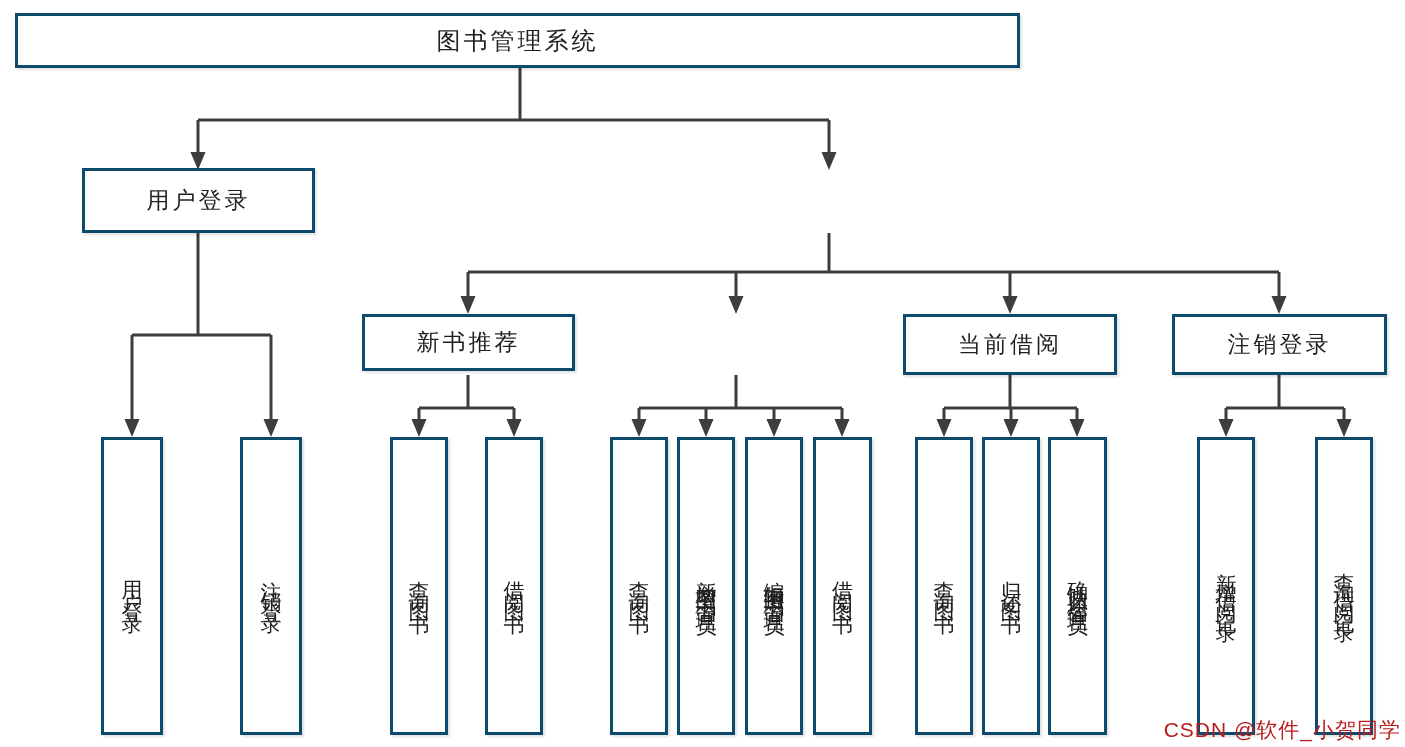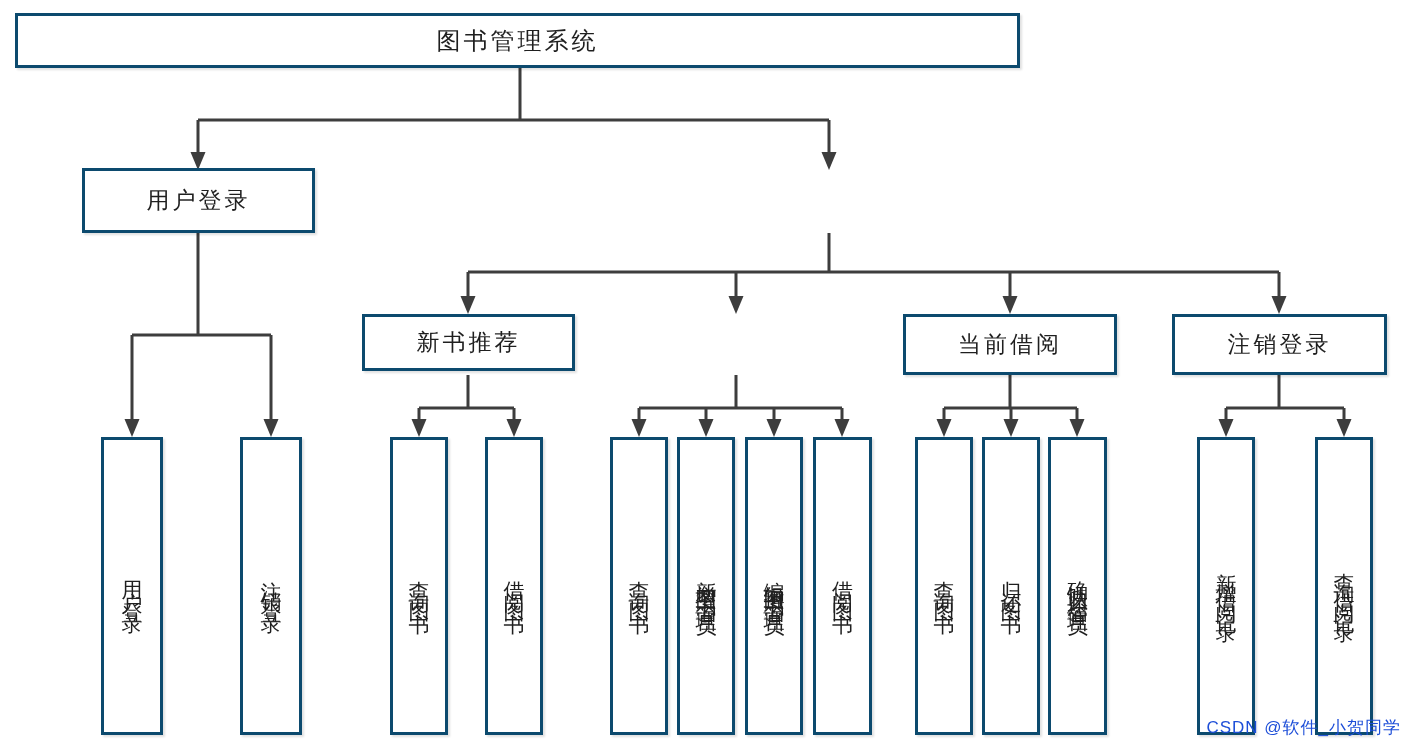--- a/index.html
+++ b/index.html
@@ -27,22 +27,22 @@
     text-orientation:mixed;
     font-size:21px;
     white-space:nowrap;
   }
   .ls4{letter-spacing:11px;}
   .ls6{letter-spacing:10px;}
   .ls9{letter-spacing:5px;}
   .watermark{
     position:absolute;
     top:716px;right:4px;
-    font-size:17px;
-    color:#1d4ed8;
+    font-size:21px;
+    color:#b91c1c;
     letter-spacing:1px;
     z-index:10;
     white-space:nowrap;
   }
 </style>
 </head>
 <body>
 
 <div class="canvas">
 

